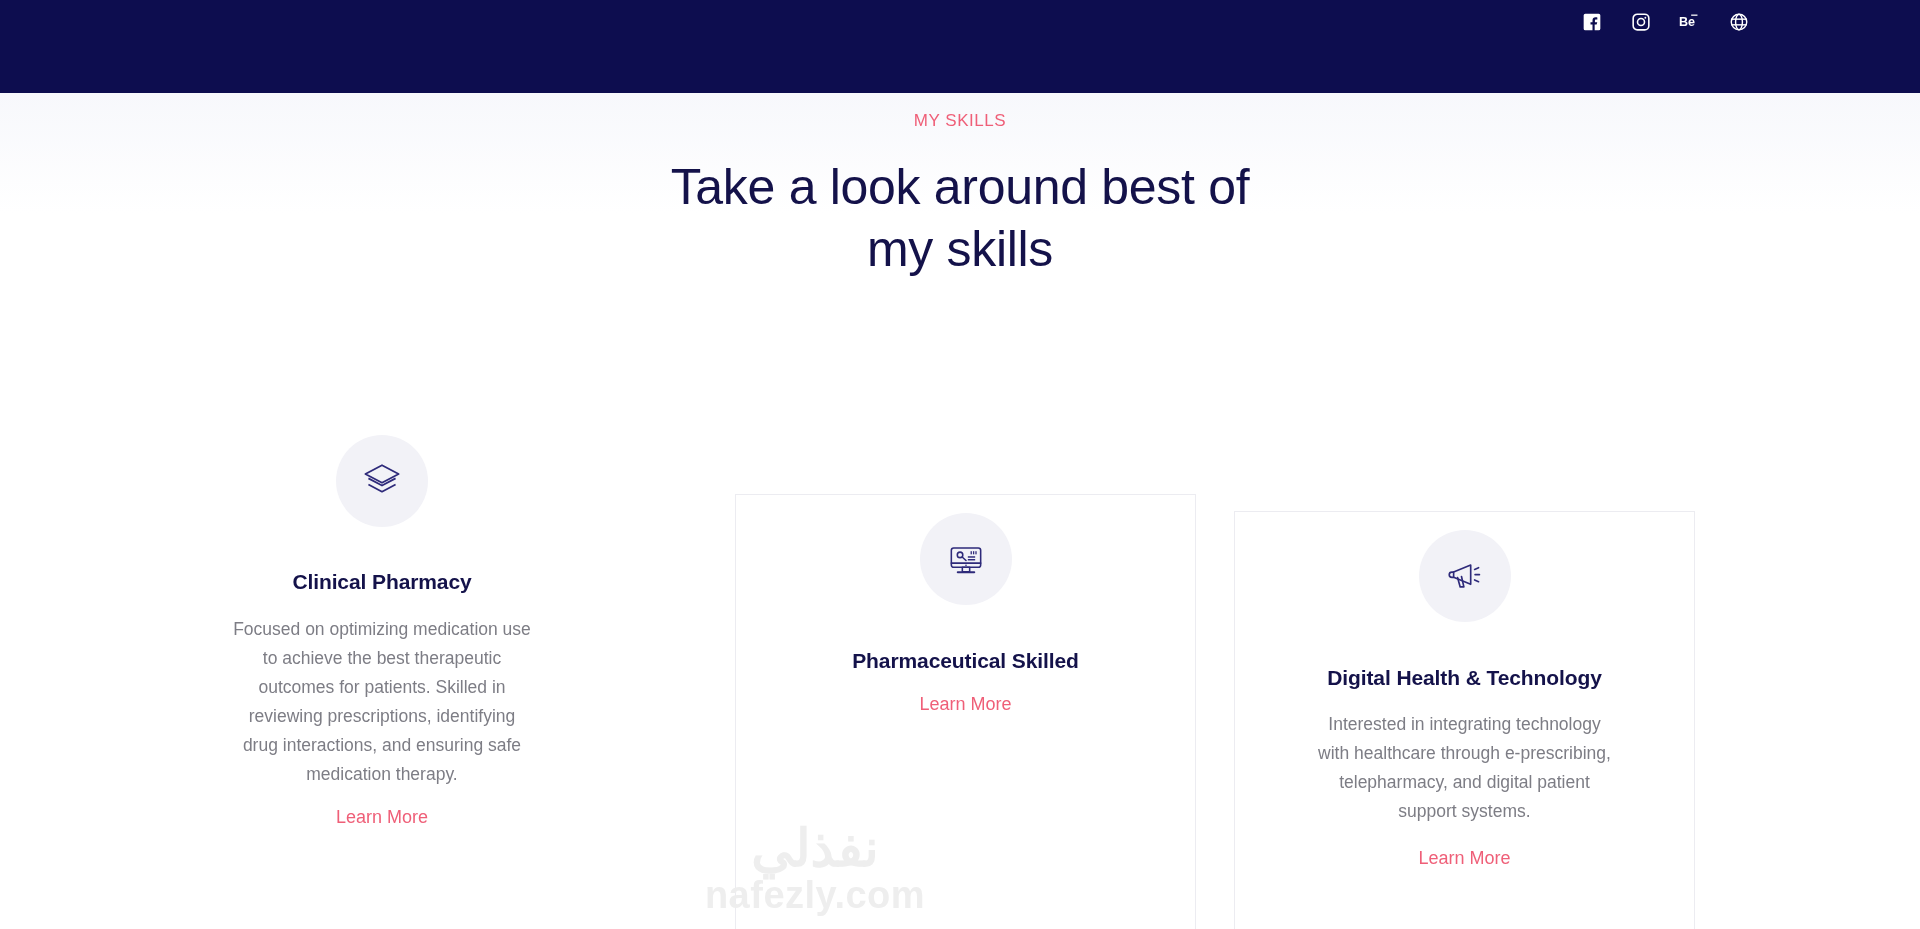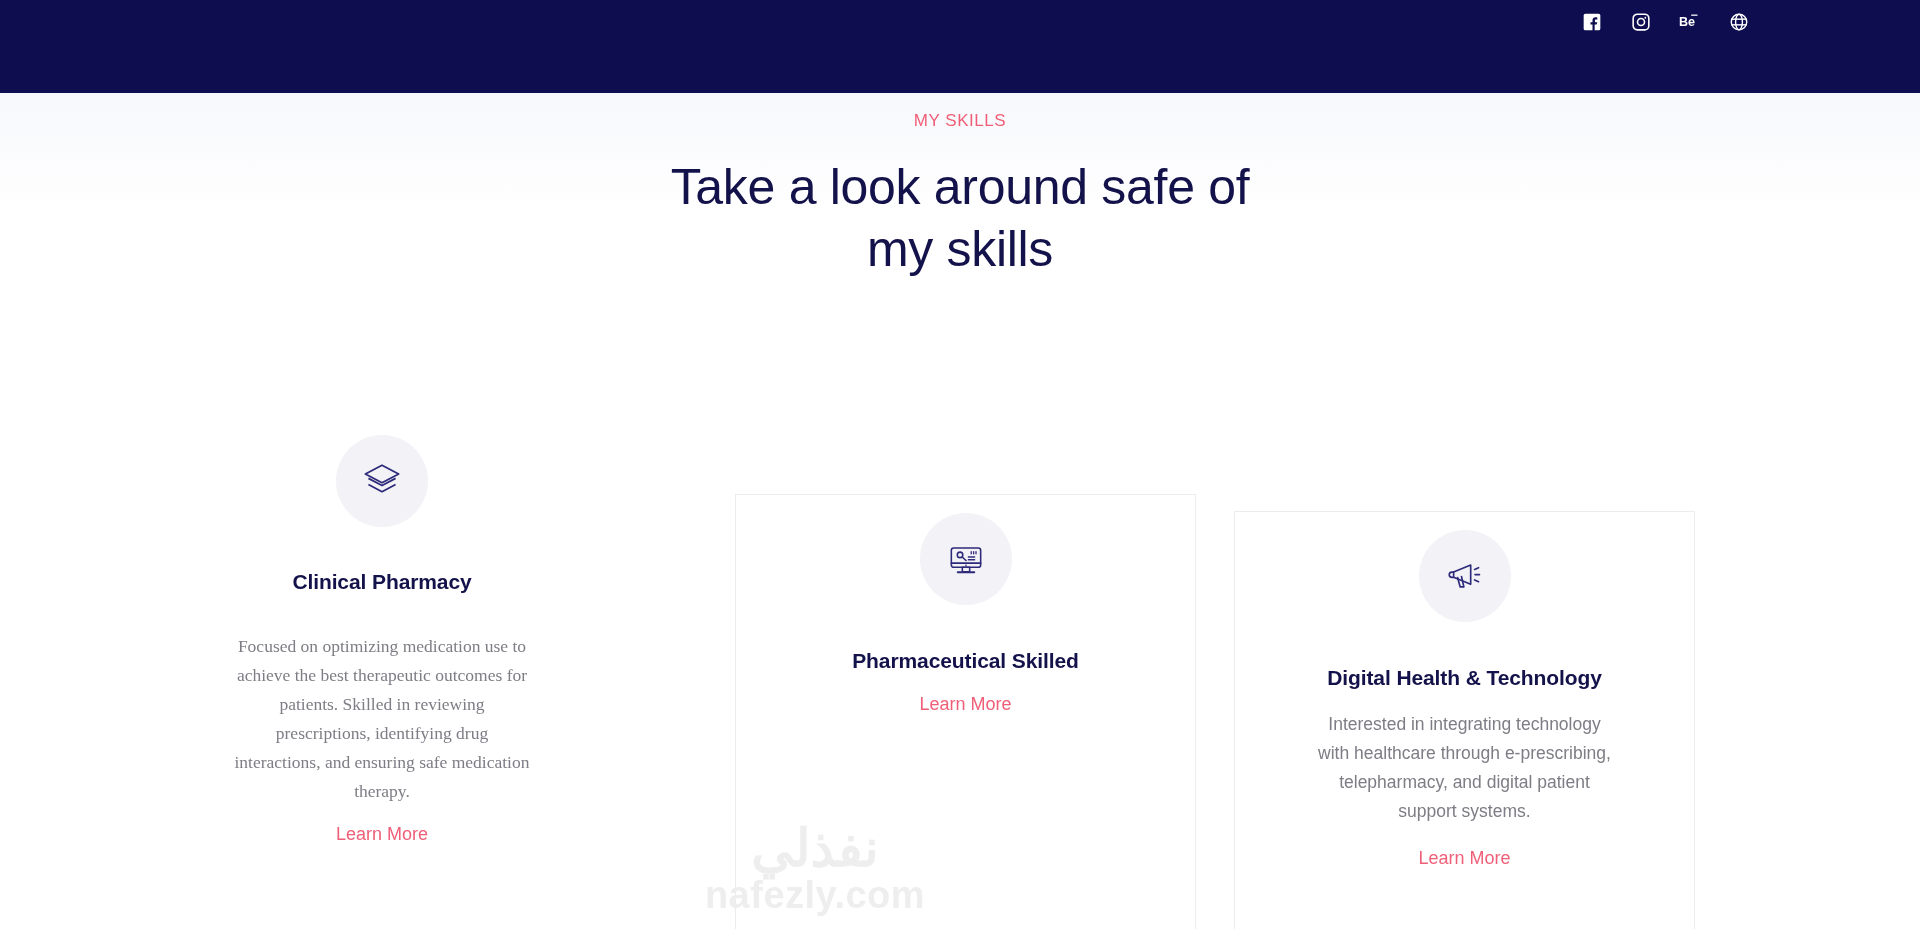--- a/index.html
+++ b/index.html
@@ -77,21 +77,21 @@
     letter-spacing:-0.1px;
   }
   .card-1 .card-title{ font-size:21px; margin-top:43px; }
   .card-2 .card-title{ font-size:21px; margin-top:44px; }
   .card-3 .card-title{ font-size:21px; margin-top:44px; }
 
   .card-body{
     color:#7d7d85; font-size:17.5px; line-height:29px; text-align:center;
     font-weight:400;
   }
-  .card-1 .card-body{ margin-top:38px; width:300px;font-family:Liberation Serif, serif; }
+  .card-1 .card-body{ margin-top:21px; width:300px; }
   .card-2 .card-body{ margin-top:21px; width:306px; }
   .card-3 .card-body{ margin-top:20px; width:306px; }
 
   .learn{
     color:#ef5f78; font-size:18px; margin-top:18px; text-decoration:none;
     cursor:pointer;
   }
   .card-2 .learn{ margin-top:21px; }
   .card-3 .learn{ margin-top:22px; }
 
@@ -147,21 +147,21 @@
     </span>
 
   </div>
 </div>
 
 <div class="page">
 
   <div class="eyebrow">MY SKILLS</div>
 
   <h1 class="headline">
-    <span class="ln">Take a look around safe of</span>
+    <span class="ln">Take a look around best of</span>
     <span class="ln">my skills</span>
   </h1>
 
   <div class="cards">
 
     <div class="card card-1">
       <div class="iconwrap">
         <svg width="42" height="42" viewBox="0 0 48 48" fill="none" stroke="#2e2a7a" stroke-width="2" stroke-linejoin="round">
           <path d="M24 6 43 16 24 26 5 16z"></path>
           <path d="M8.5 21 24 29.2 39.5 21"></path>

